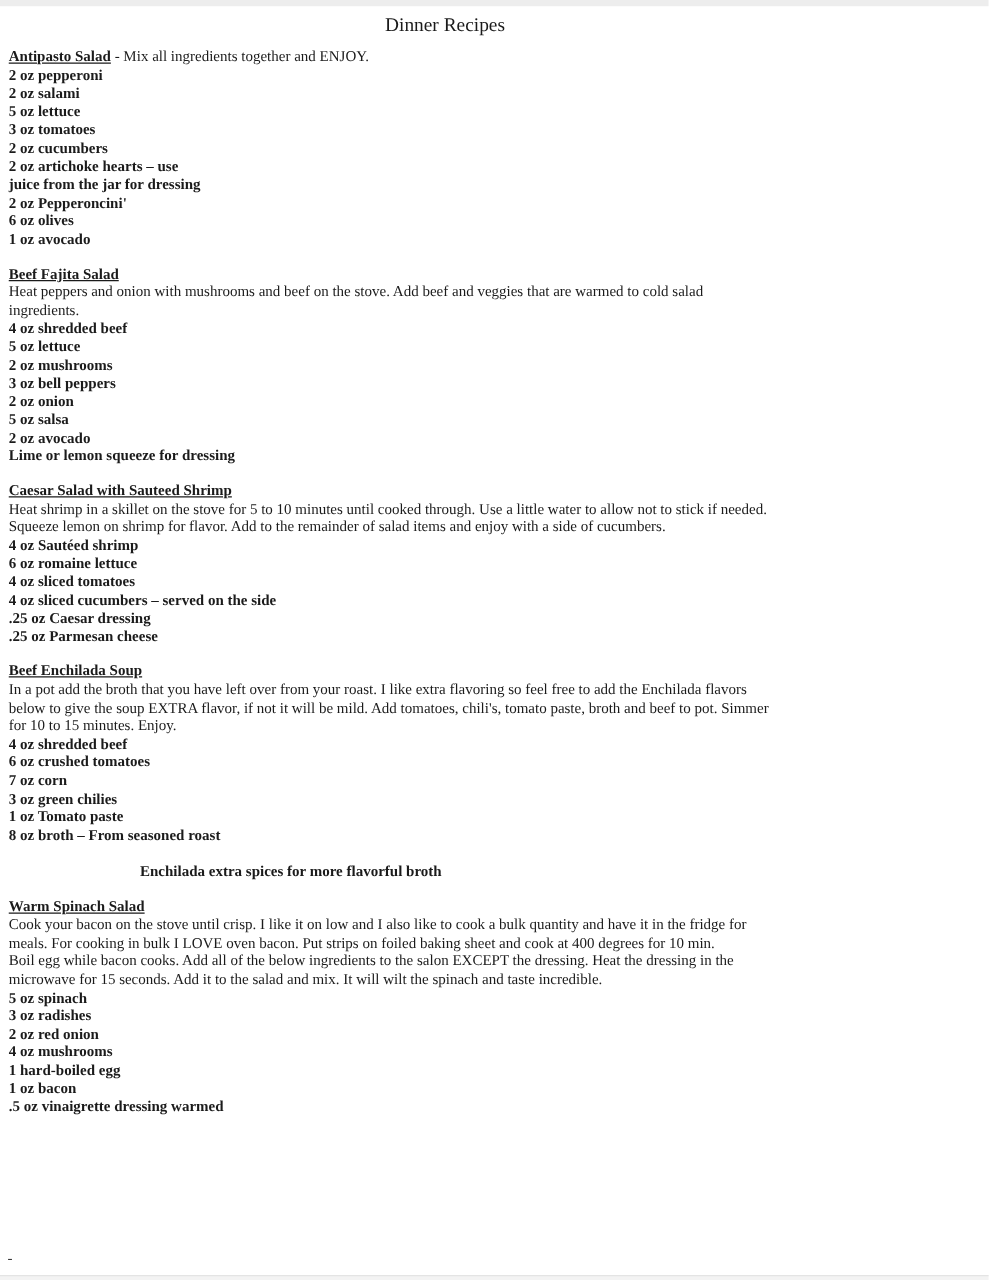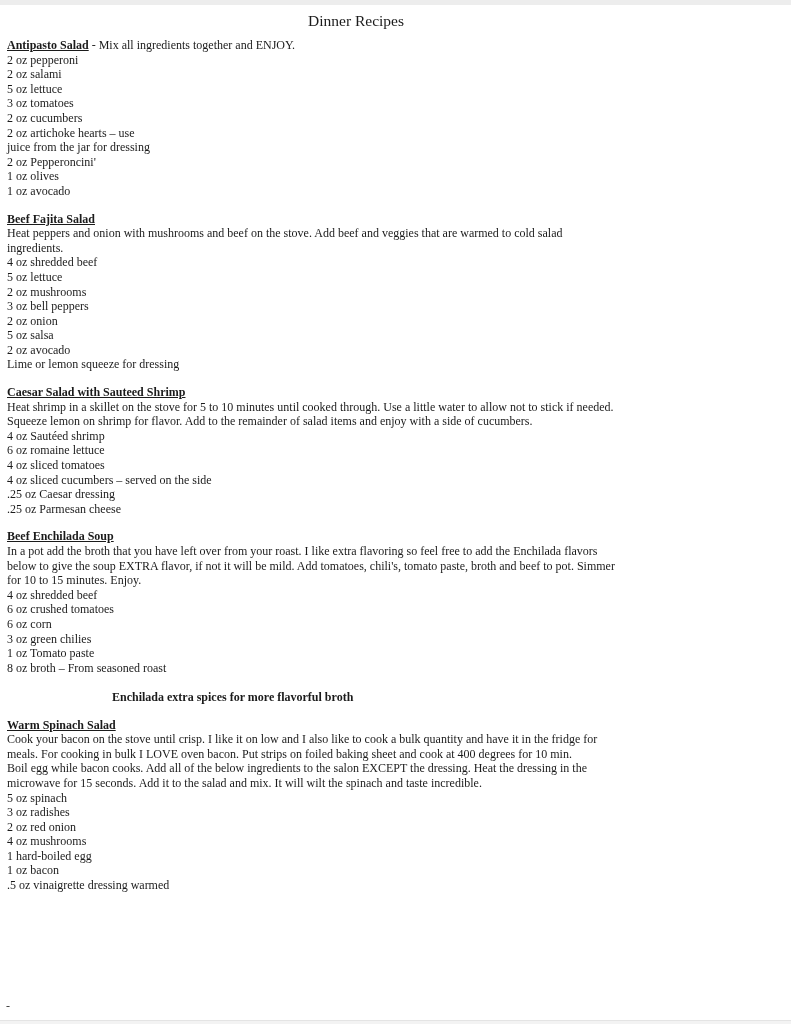--- a/index.html
+++ b/index.html
@@ -44,21 +44,21 @@
     margin: 0 0 8px 0;
   }
   .recipe { margin: 0 0 13px 0; }
   .recipe-heading { margin: 0; }
   .recipe-title {
     font-weight: bold;
     text-decoration: underline;
   }
   .recipe-title-suffix { font-weight: normal; }
   .recipe-desc { white-space: pre-line; }
-  .ingredients div { font-weight: normal; }
+  .ingredients div { font-weight: bold; }
   .extra-block { margin-top: 14.6px; margin-left: 47px; }
   .extra-subheading {
     font-weight: bold;
     margin-left: 58px;
   }
   .extra-spices { font-weight: normal; }
   .footer-dash {
     position: absolute;
     left: 6px;
     top: 999px;
@@ -79,21 +79,21 @@
     <div class="recipe-desc"></div>
     <div class="ingredients">
         <div>2 oz pepperoni</div>
         <div>2 oz salami</div>
         <div>5 oz lettuce</div>
         <div>3 oz tomatoes</div>
         <div>2 oz cucumbers</div>
         <div>2 oz artichoke hearts – use</div>
         <div>juice from the jar for dressing</div>
         <div>2 oz Pepperoncini'</div>
-        <div>1 oz olives</div>
+        <div>6 oz olives</div>
         <div>1 oz avocado</div>
       </div>
   </section>
 
   <section class="recipe">
     <div class="recipe-heading"><span class="recipe-title">Beef Fajita Salad</span><span class="recipe-title-suffix"></span></div>
     <div class="recipe-desc">Heat peppers and onion with mushrooms and beef on the stove.  Add beef and veggies that are warmed to cold salad
 ingredients.</div>
     <div class="ingredients">
         <div>4 oz shredded beef</div>
@@ -122,21 +122,21 @@
   </section>
 
   <section class="recipe">
     <div class="recipe-heading"><span class="recipe-title">Beef Enchilada Soup</span><span class="recipe-title-suffix"></span></div>
     <div class="recipe-desc">In a pot add the broth that you have left over from your roast. I like extra flavoring so feel free to add the Enchilada flavors
 below to give the soup EXTRA flavor, if not it will be mild.  Add tomatoes, chili's, tomato paste, broth and beef to pot. Simmer
 for 10 to 15 minutes. Enjoy.</div>
     <div class="ingredients">
         <div>4 oz shredded beef</div>
         <div>6 oz crushed tomatoes</div>
-        <div>6 oz corn</div>
+        <div>7 oz corn</div>
         <div>3 oz green chilies</div>
         <div>1 oz Tomato paste</div>
         <div>8 oz broth – From seasoned roast</div>
       </div>
     <div class="extra-block">
       <div class="extra-subheading">Enchilada extra spices for more flavorful broth</div>
     </div>
   </section>
 
   <section class="recipe">

